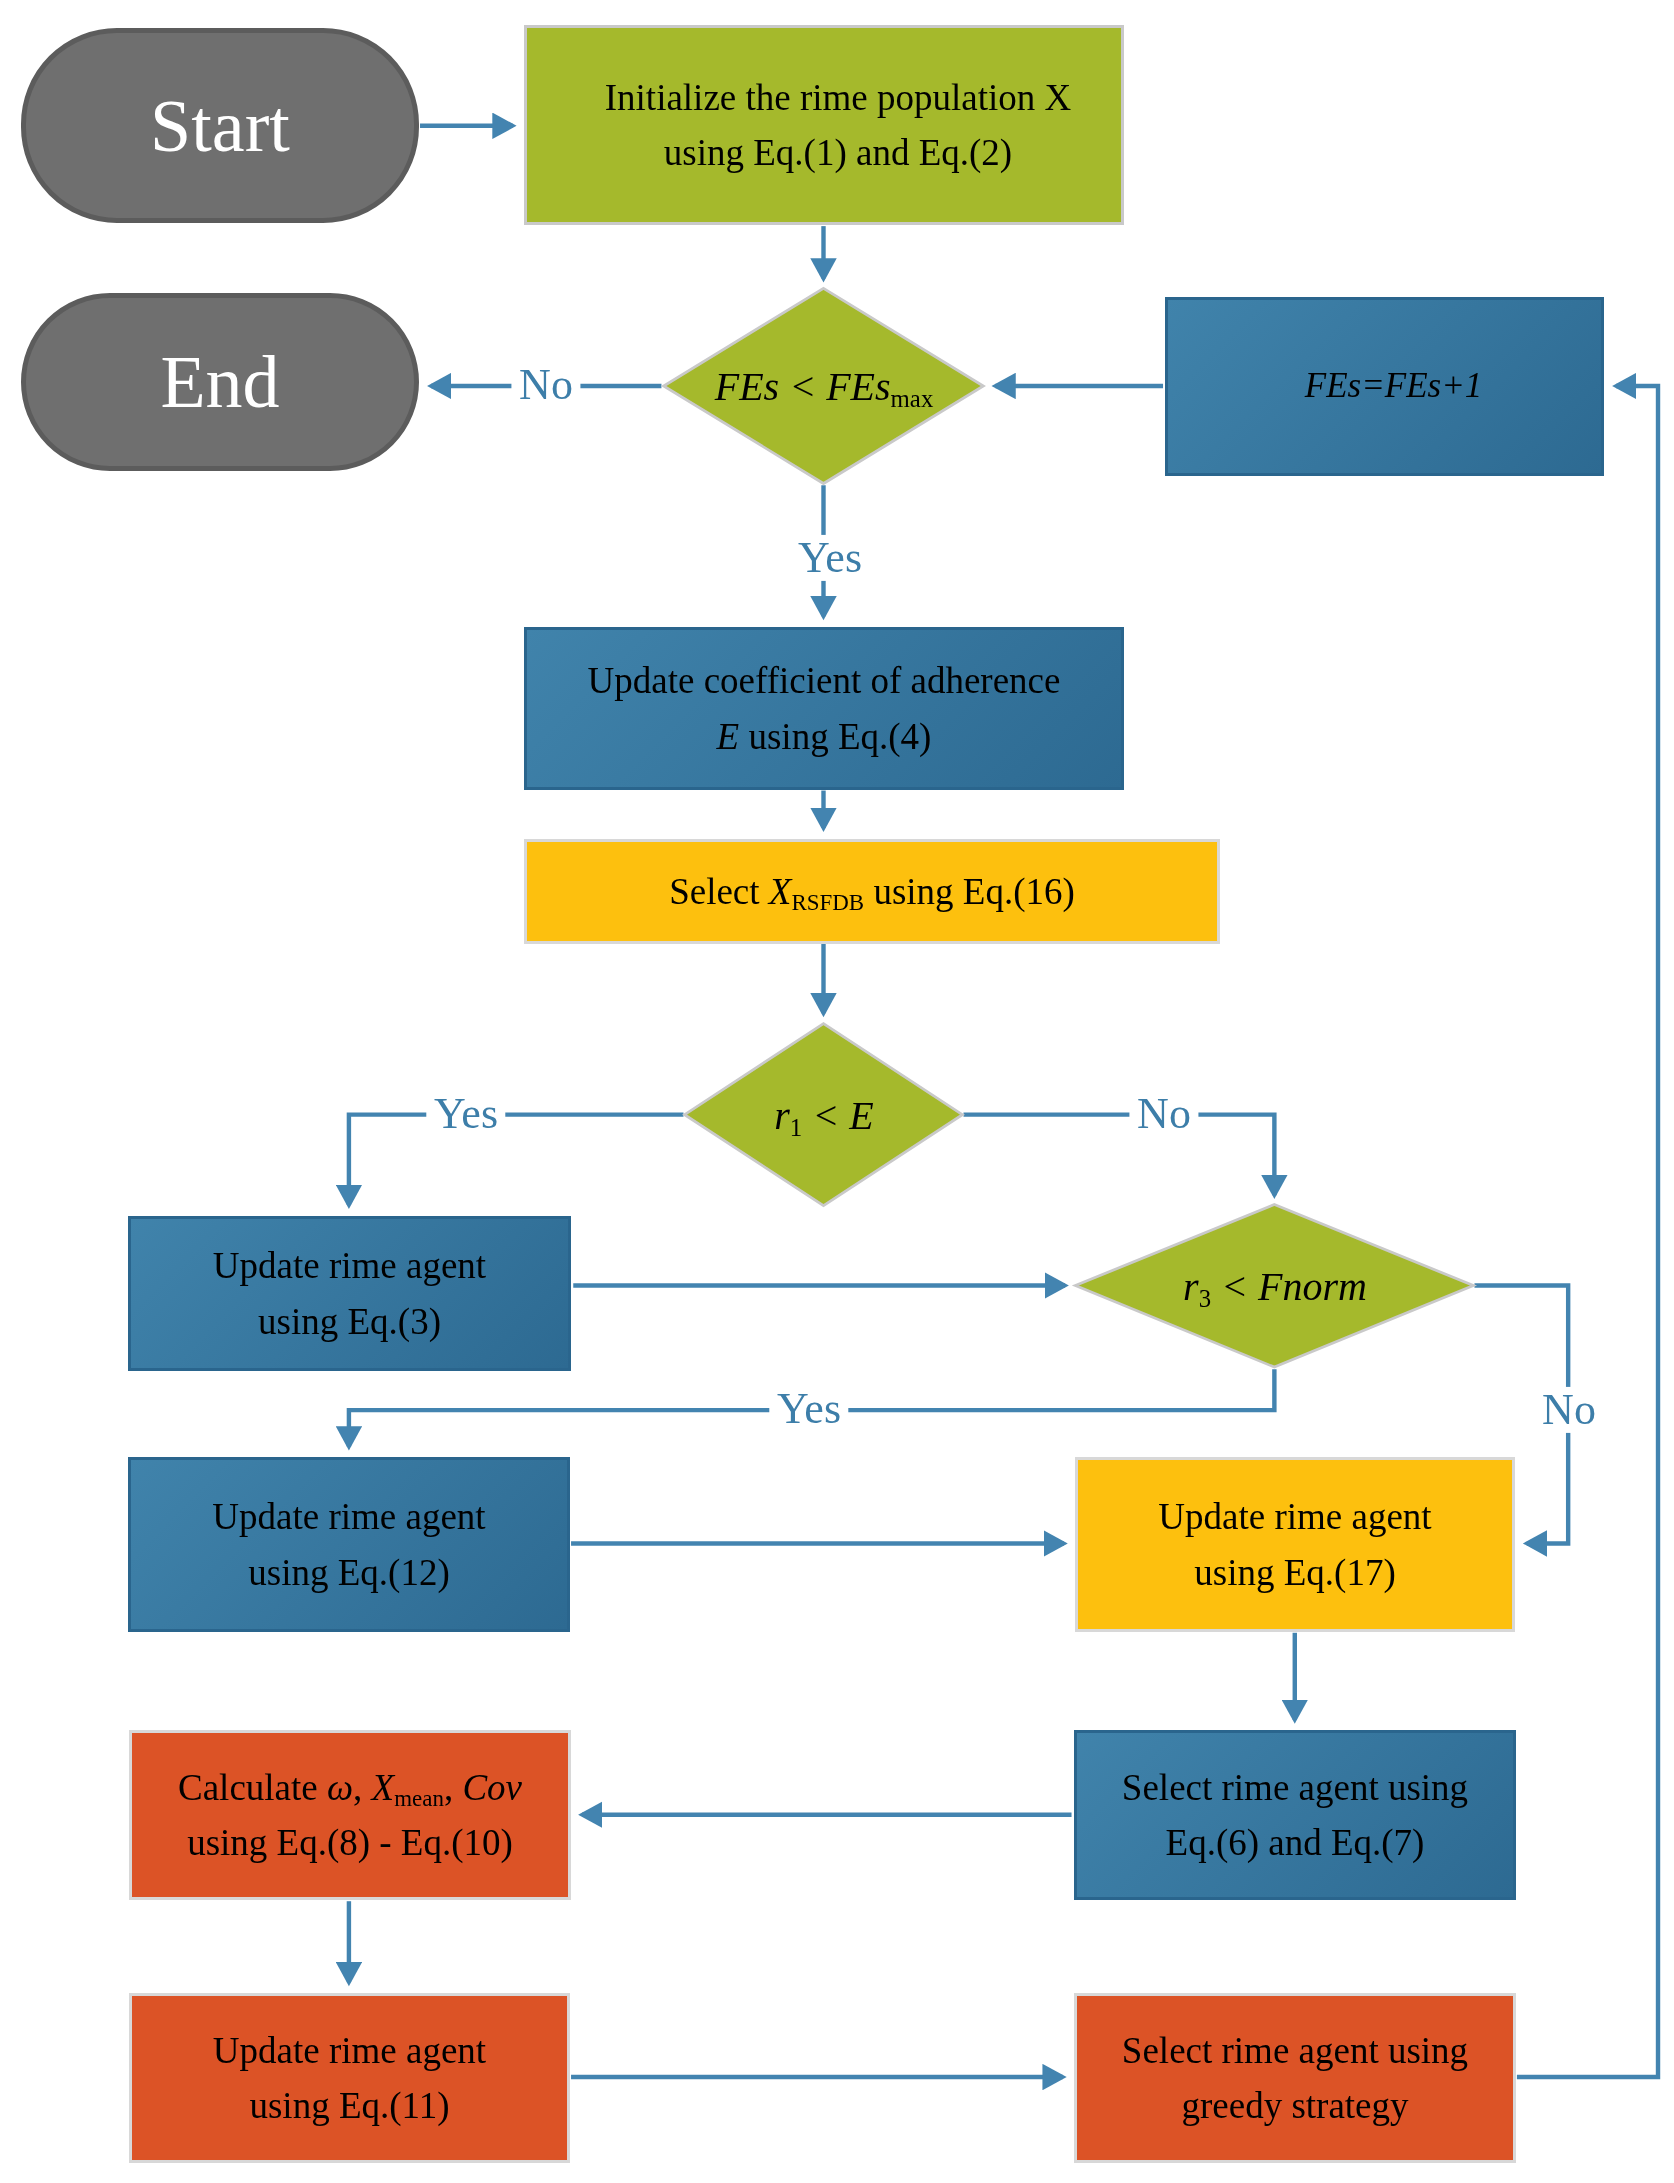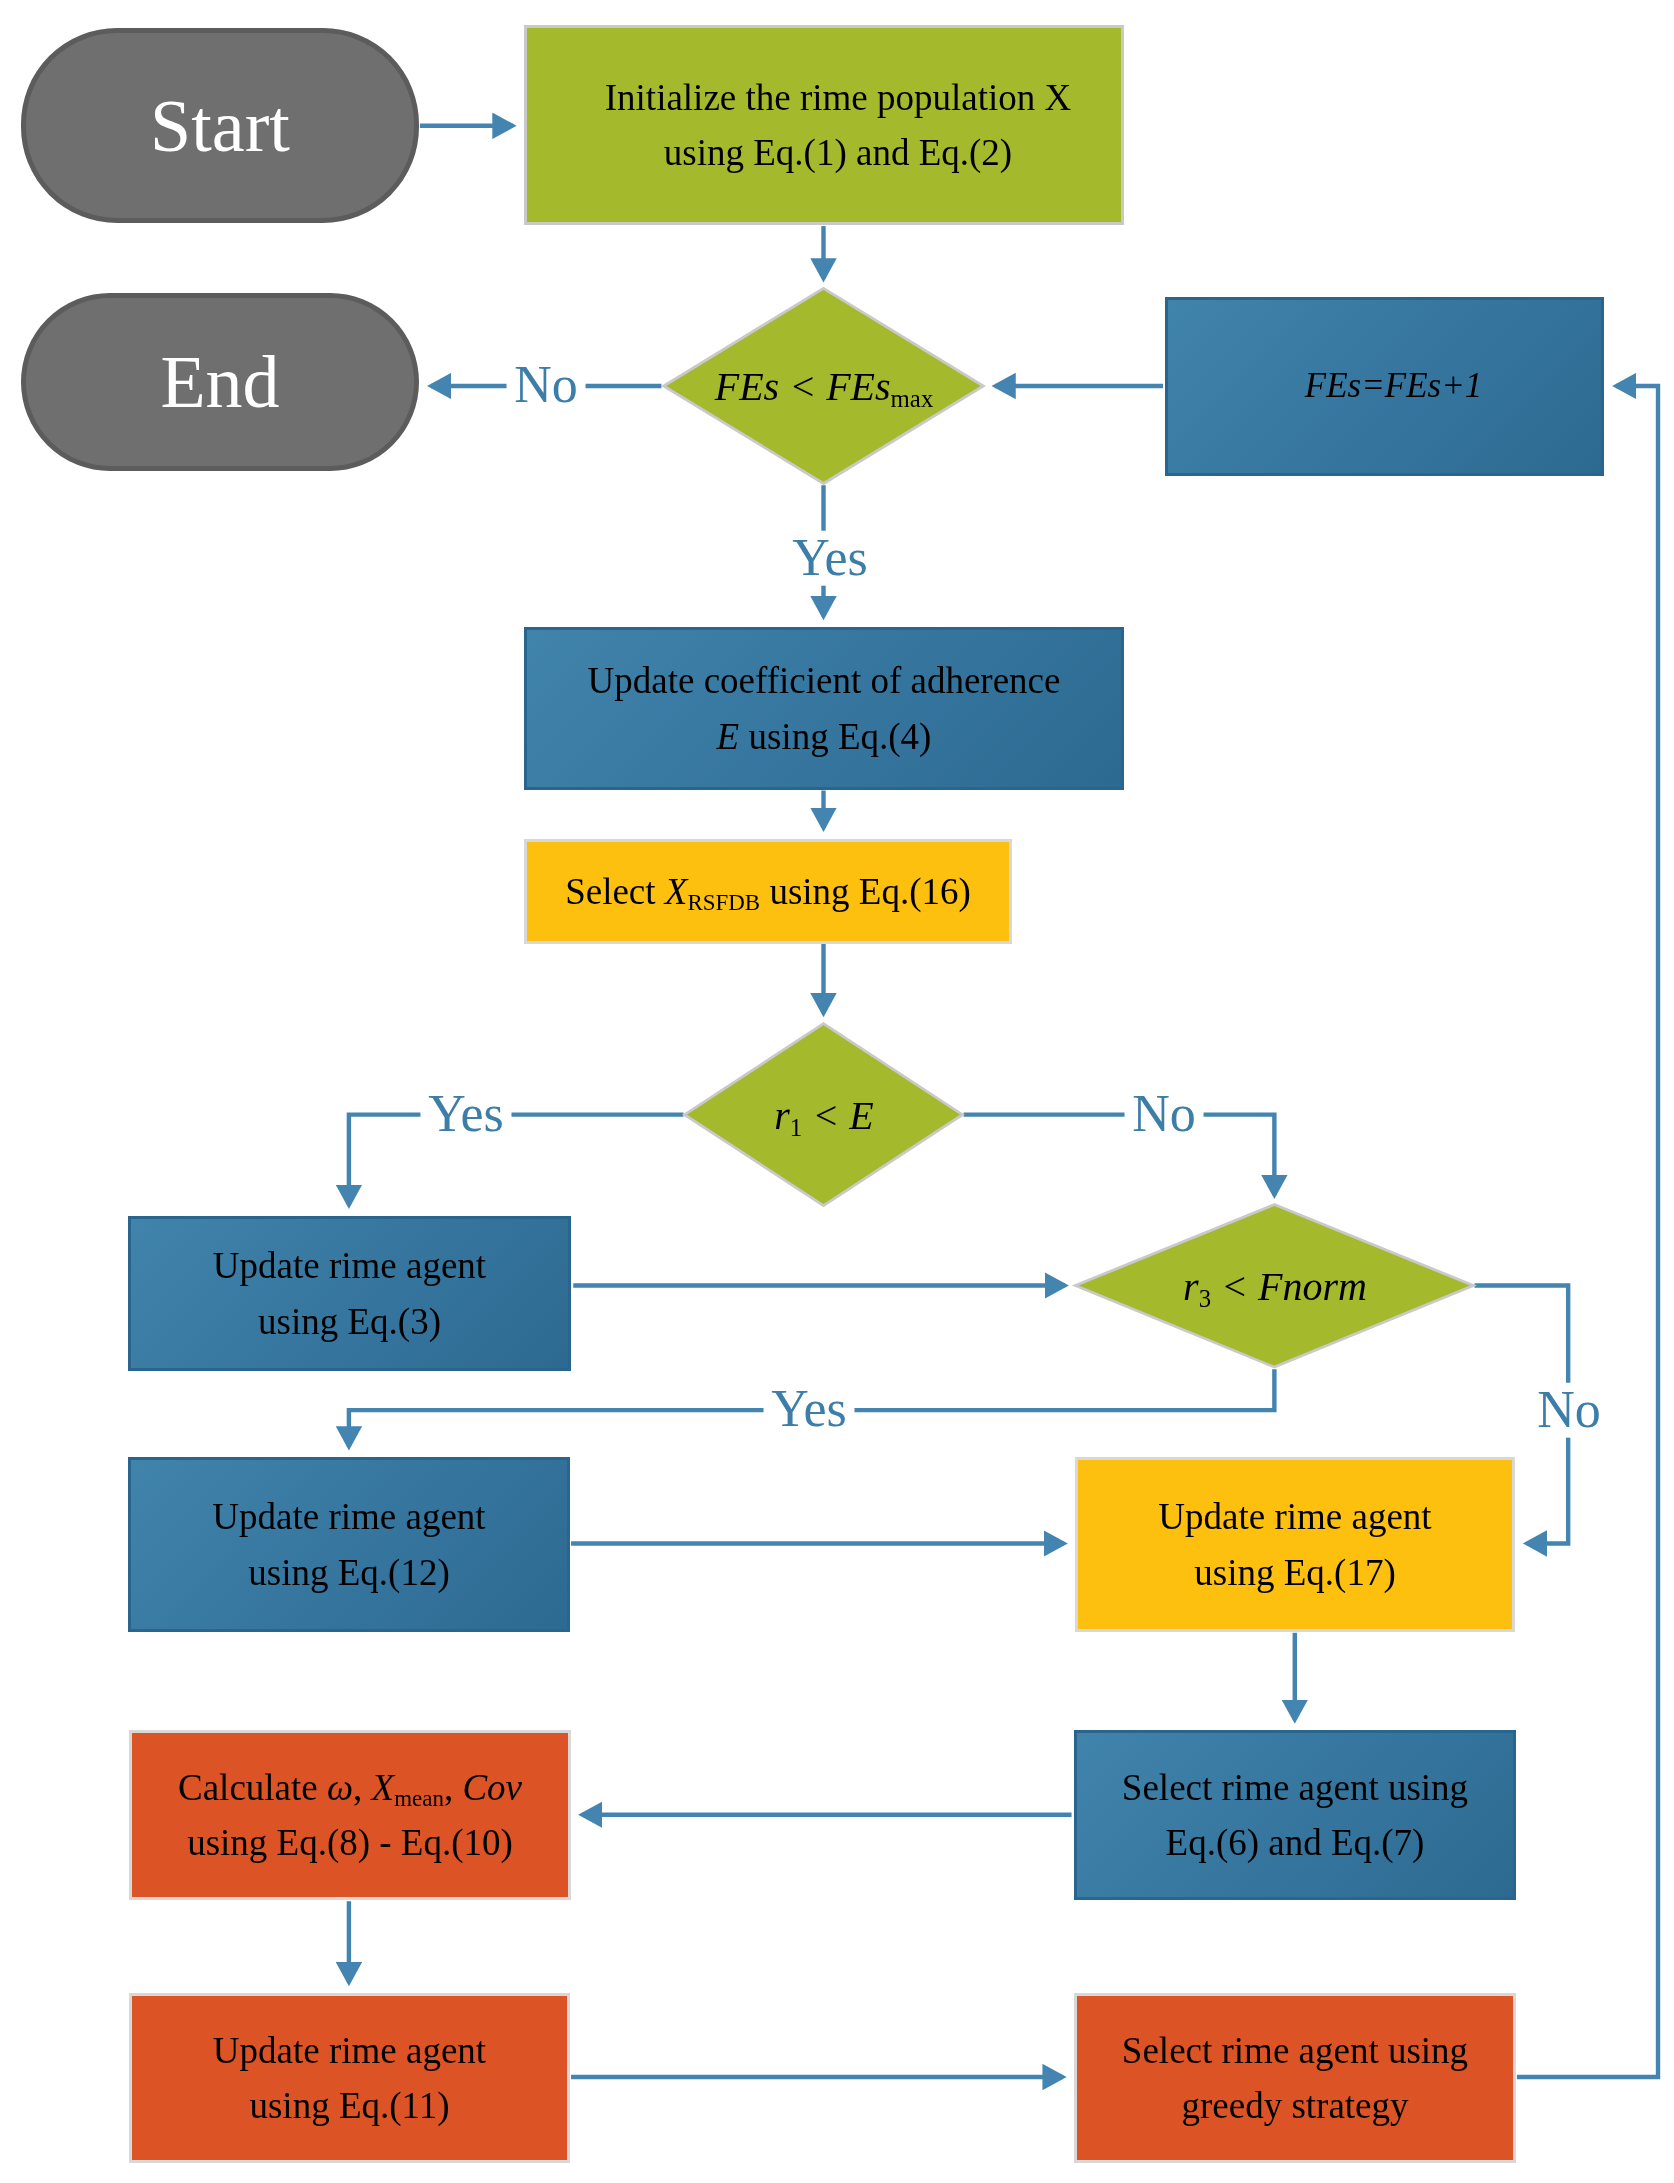--- a/index.html
+++ b/index.html
@@ -40,21 +40,21 @@
   .dlabel{
     position:absolute;
     transform:translate(-50%,-50%);
     font-size:40px;
     white-space:nowrap;
     text-align:center;
   }
   .chip{
     position:absolute;
     transform:translate(-50%,-50%);
-    font-size:52px;
+    font-size:44px;
     line-height:1.05;
     color:#3d7ea9;
     background:#ffffff;
     padding:0 7.7px;
     white-space:nowrap;
   }
   .fesinc{font-size:35px;padding-left:18px;}
   .it{font-style:italic;}
   .sb{
     font-size:0.62em;
@@ -112,21 +112,21 @@
       <div class="tline"><span>Initialize the rime population X</span></div>
       <div class="tline"><span>using Eq.(1) and Eq.(2)</span></div>
     </div>
   <div class="node blue fesinc" style="left:1165px;top:297px;width:439px;height:179px;">
       <div class="tline"><span class="it">FEs=FEs+1</span></div>
     </div>
   <div class="node blue" style="left:524px;top:627px;width:600px;height:163px;">
       <div class="tline"><span>Update coefficient of adherence</span></div>
       <div class="tline"><span class="it">E</span><span> using Eq.(4)</span></div>
     </div>
-  <div class="node yellow" style="left:524px;top:839px;width:488px;height:105px;">
+  <div class="node yellow" style="left:524px;top:839px;width:696px;height:105px;">
       <div class="tline"><span>Select </span><span class="it">X</span><span class="sb">RSFDB</span><span> using Eq.(16)</span></div>
     </div>
   <div class="node blue" style="left:128px;top:1216px;width:443px;height:155px;">
       <div class="tline"><span>Update rime agent</span></div>
       <div class="tline"><span>using Eq.(3)</span></div>
     </div>
   <div class="node blue" style="left:128px;top:1457px;width:442px;height:175px;">
       <div class="tline"><span>Update rime agent</span></div>
       <div class="tline"><span>using Eq.(12)</span></div>
     </div>

